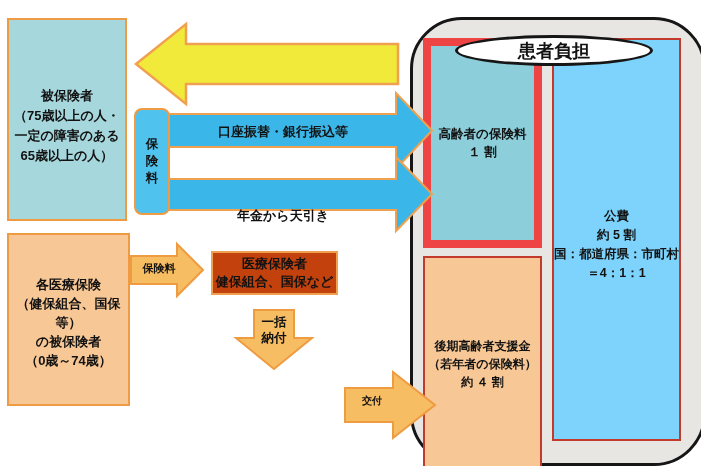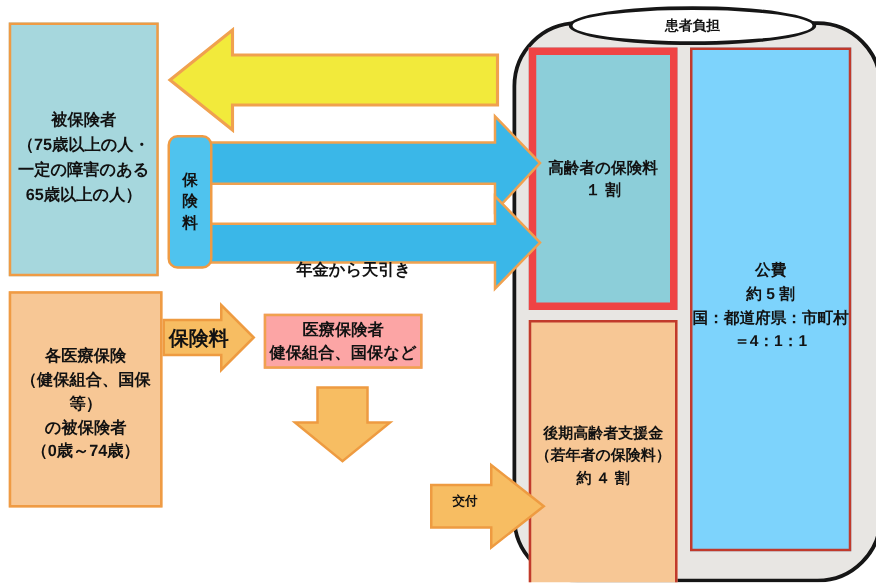--- a/index.html
+++ b/index.html
@@ -10,26 +10,26 @@
   .abs{position:absolute;}
   .box{
     position:absolute;display:flex;align-items:center;justify-content:center;
     text-align:center;white-space:pre-line;box-sizing:border-box;
   }
   .lbl{position:absolute;text-align:center;white-space:pre-line;z-index:6;}
   .panel{
     background:#e8e6e3;border:3px solid #161616;border-radius:52px;z-index:0;
   }
   .ellipse{
-    background:#ffffff;border:3px solid #161616;border-radius:50%;z-index:4;font-size:11px;
+    background:#ffffff;border:3px solid #161616;border-radius:50%;z-index:4;font-size:18px;margin-top:30px;
   }
   .lightblue{background:#a6d7dd;border:2px solid #ef9b44;z-index:1;}
   .peach{background:#f7c795;border:2px solid #ef9b44;z-index:1;}
-  .gold{background:#fca5a5;border:2px solid #f0a14f;z-index:1;}
-  .inner-blue{background:#8cced9;border:6px solid #ef4444;z-index:1;}
+  .gold{background:#c2410c;border:2px solid #f0a14f;z-index:1;}
+  .inner-blue{background:#8cced9;border:8px solid #ef4444;z-index:1;}
   .inner-peach{background:#f7c795;border:2px solid #c13a2c;z-index:1;}
   .inner-green{background:#7dd3fc;border:2px solid #c13a2c;z-index:1;}
   .premium-v{background:#4fc3ee;border:2px solid #ef9b44;border-radius:8px;z-index:5;}
   svg.arrow{position:absolute;z-index:3;overflow:visible;}
   .fill-yellow{fill:#f2ea3b;stroke:#f0a14f;stroke-width:2.5;}
   .fill-blue{fill:#3ab7e8;stroke:#f0a14f;stroke-width:2;}
   .fill-orange{fill:#f7bd62;stroke:#ee9b41;stroke-width:2;}
 </style>
 </head>
 <body>
@@ -88,21 +88,24 @@
 
   <svg class="arrow" style="left:345px;top:370px;" width="92" height="70" viewBox="0 0 92 70">
     <polygon class="fill-orange" points="0,18 48,18 48,2 90,35 48,68 48,52 0,52"></polygon>
   </svg>
 
   <div class="box premium-v" style="left:134px;top:108px;width:36px;height:107px;font-size:12.5px;line-height:17px;">保
 険
 料</div>
 
 
+  <div class="lbl" style="left:172px;top:123px;width:222px;font-size:13px;">口座振替・銀行振込等</div>
 
   <div class="lbl" style="left:172px;top:186px;width:222px;font-size:13px;margin-top:21px;">年金から天引き</div>
 
-  <div class="lbl" style="left:132px;top:261px;width:54px;font-size:16px;">保険料</div>
+  <div class="lbl" style="left:132px;top:261px;width:54px;font-size:11px;">保険料</div>
 
+  <div class="lbl" style="left:241px;top:314px;width:66px;font-size:12.5px;line-height:16px;">一括
+納付</div>
 
   <div class="lbl" style="left:349px;top:394px;width:46px;font-size:10px;">交付</div>
 
 </div>
 
 </body></html>

